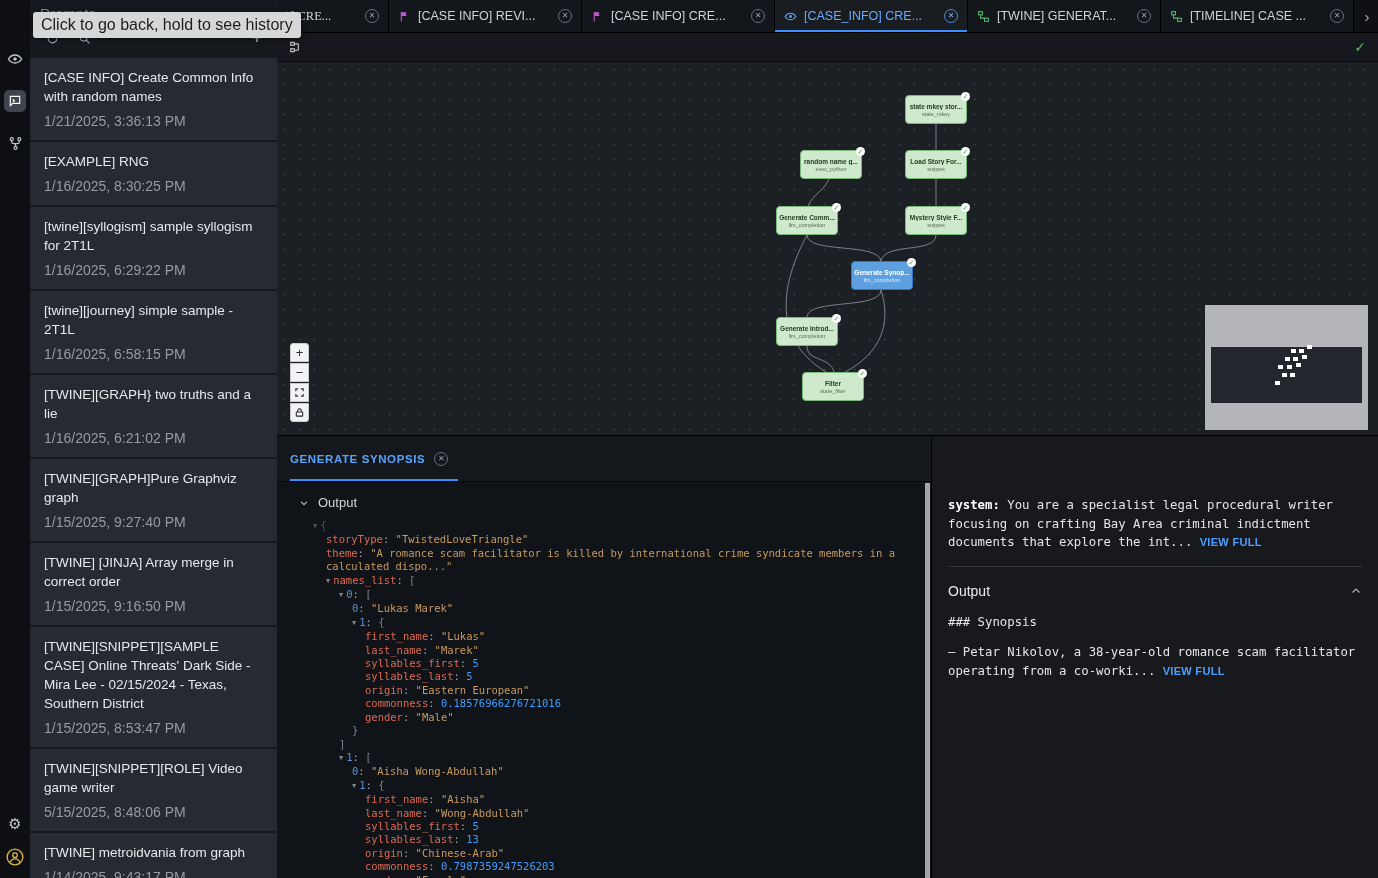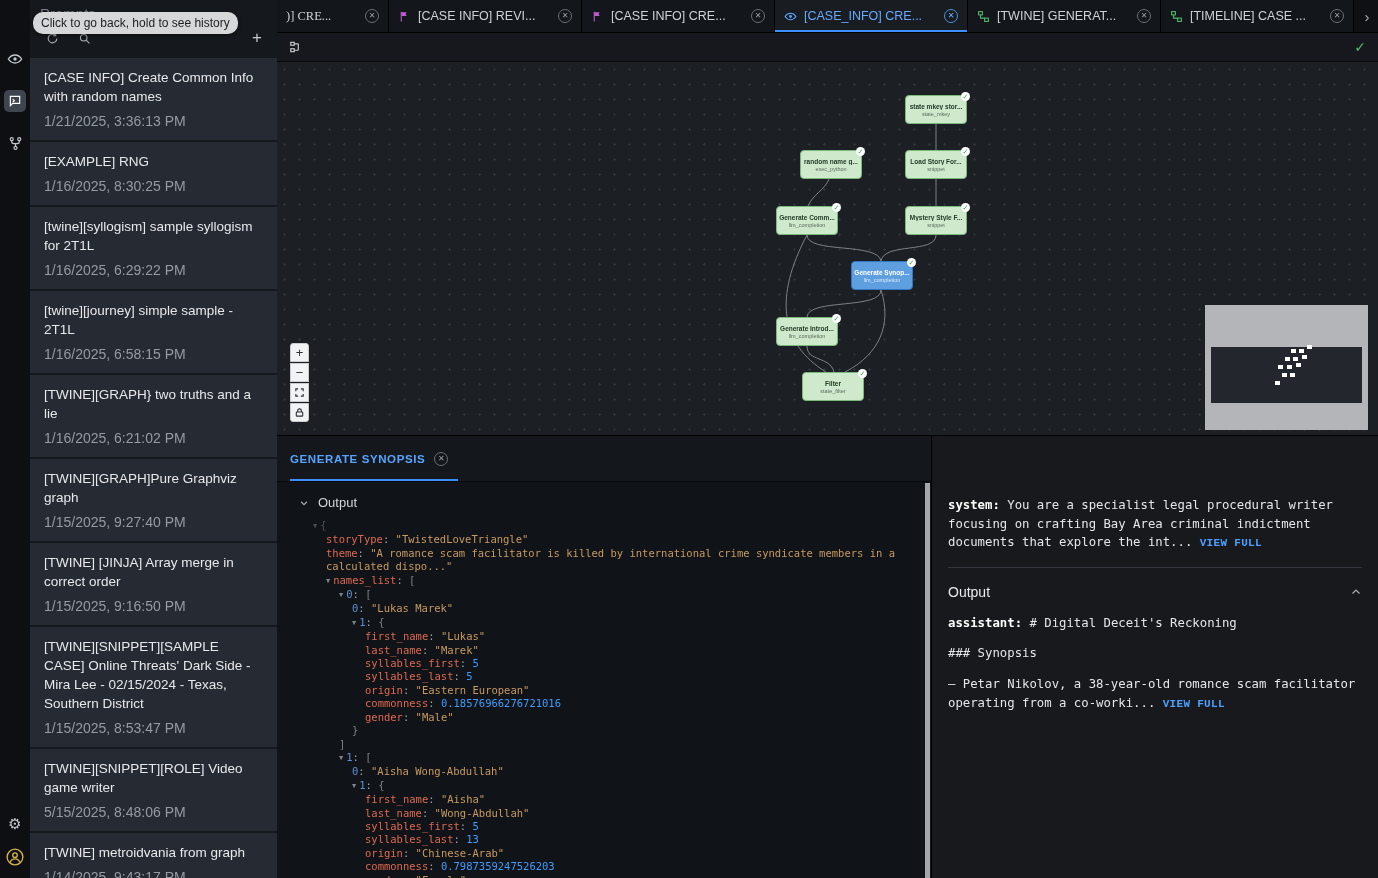--- a/index.html
+++ b/index.html
@@ -99,30 +99,30 @@
   .jline { white-space:pre-wrap; padding-right:30px; }
   .jline.dim { opacity:.55; }
   .tok-key { color:#dd6a52; } .tok-idx { color:#5d8fd9; } .tok-str { color:#c89a62; }
   .tok-num { color:#3f9dff; } .tok-pn { color:#9aa0a7; } .tok-brace { color:#7c828a; }
   .tok-arrow { color:#7c828a; font-size:7px; margin-right:3px; vertical-align:1px; cursor:pointer; }
 
   .br { flex:1; background:#17191d; position:relative; min-width:0; }
   .br-scroll { position:absolute; top:0; left:0; right:0; bottom:58px; padding:60px 16px 0 16px; overflow:hidden; }
   .msg { font-family:"DejaVu Sans Mono",monospace; font-size:12.3px; line-height:18.6px; color:#e4e6e8; margin-bottom:12px; }
   .msg b { color:#fff; }
-  .view-full { color:#4d9fff; font-family:Liberation Mono, monospace; font-size:11px; font-weight:700;
+  .view-full { color:#4d9fff; font-family:Liberation Sans, sans-serif; font-size:11px; font-weight:700;
     letter-spacing:.3px; cursor:pointer; white-space:nowrap; }
   .divider { height:1px; background:#32363c; margin:14px 0; }
   .br-output-head { display:flex; justify-content:space-between; align-items:center; font-size:14px;
     color:#e8eaec; margin:16px 0 14px; }
   .br-footer { position:absolute; bottom:0; left:0; right:0; border-top:1px solid #32363c;
     padding:8px 14px 10px; font-size:12px; color:#cdd0d4; line-height:19px; background:#17191d; }
 
-  .tooltip { position:absolute; left:33px; top:12px; background:#d6d7d8; color:#1b1d1f; font-size:12px;
-    padding:4px 8px; border-radius:10px; box-shadow:0 1px 4px rgba(0,0,0,.5); z-index:60; white-space:nowrap; }
+  .tooltip { position:absolute; left:33px; top:12px; background:#d6d7d8; color:#1b1d1f; font-size:16px;
+    padding:4px 8px; border-radius:3px; box-shadow:0 1px 4px rgba(0,0,0,.5); z-index:60; white-space:nowrap; }
 </style>
 </head>
 <body>
 
 <div class="app">
 
   <nav class="rail">
     <div class="rail-icon">
       <svg width="16" height="16" viewBox="0 0 24 24">
           <path d="M2 12s4-6 10-6 10 6 10 6-4 6-10 6-10-6-10-6z" fill="none" stroke="currentColor" stroke-width="2"></path>
@@ -439,21 +439,20 @@
           <div class="msg"><b>system:</b><span> You are a specialist legal procedural writer focusing on crafting Bay Area criminal indictment documents that explore the int... </span><span class="view-full">VIEW FULL</span></div>
           <div class="divider"></div>
           <div class="br-output-head">
             <span>Output</span>
             <span class="chev">
               <svg width="12" height="12" viewBox="0 0 24 24" fill="none" stroke="currentColor" stroke-width="2.4">
                   <path d="M5 15l7-7 7 7"></path>
                 </svg>
             </span>
           </div>
-          <div class="msg"><b>assistant:</b><span> # Digital Deceit's Reckoning</span></div>
           <div class="msg">### Synopsis</div>
           <div class="msg"><span>— Petar Nikolov, a 38-year-old romance scam facilitator operating from a co-worki... </span><span class="view-full">VIEW FULL</span></div>
         </div>
       </section>
 
     </div>
   </main>
 
   <div class="tooltip">Click to go back, hold to see history</div>
 </div>

